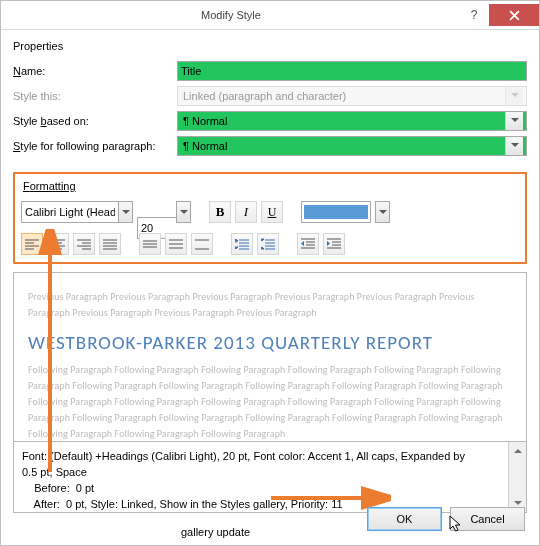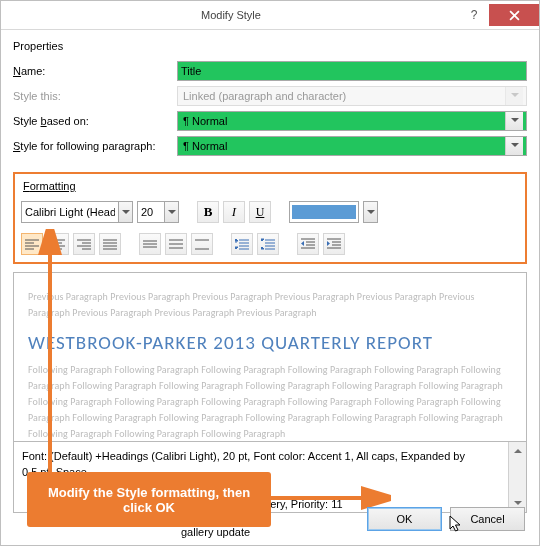--- a/index.html
+++ b/index.html
@@ -23,21 +23,21 @@
   .input { flex:1; }
   .select { flex:1; display:flex; align-items:center; justify-content:space-between; padding:0 3px 0 5px}
   .select.disabled { color:#888; background:#f7f7f7; border-color:#ddd;}
   .arrow { width:17px; height:18px; display:flex; align-items:center; justify-content:center; border-left:1px solid #ccc; background:linear-gradient(#f7f7f7,#e5e5e5); }
   .arrow.dis { border-left-color:#e8e8e8; background:#f2f2f2;}
   .formatting-frame { border:2px solid #ed7d31; border-radius:0; margin-top:14px; padding:6px 6px 6px 6px;}
   .format-label { text-decoration:underline; font-size:11px; color:#000; margin-top:-16px; display:inline-block; background:#fff; padding:0 2px}
   .toolbar-row { display:flex; align-items:center; margin-top:8px; gap:4px; height:24px;}
   .combo { display:flex; height:22px;}
   .combo input { border:1px solid #a6a6a6; border-right:0; height:22px; box-sizing:border-box; font-size:11px; font-family:inherit; padding:0 3px; width:97px;}
-  .combo.small input { width:27px; text-align:left;}
+  .combo.small input { width:39px; text-align:left;margin-top:16px;}
   .ddbtn { width:15px; height:22px; border:1px solid #a6a6a6; background:linear-gradient(#f7f7f7,#e5e5e5); display:flex; align-items:center; justify-content:center; box-sizing:border-box;}
   .toolbtn { width:22px; height:22px; border:1px solid #d6d6d6; background:linear-gradient(#fafafa,#ededed); display:flex; align-items:center; justify-content:center; box-sizing:border-box;}
   .toolbtn.active { border-color:#f4b56f; background:#ffe8c7; }
   .colorbtn { width:70px; height:22px; border:1px solid #a6a6a6; background:#fff; padding:2px; box-sizing:border-box; display:flex; align-items:center;}
   .swatch { flex:1; height:14px; background:#5b9bd5;}
   .sep { width:10px; }
   .preview { border:1px solid #b9b9b9; margin-top:8px; height:170px; overflow:hidden; padding:16px 14px 10px; font-family:Calibri,'Segoe UI',sans-serif; box-sizing:border-box;}
   .preview .gray { color:#bcbcbc; font-size:10px; line-height:16px; letter-spacing:0.1px;}
   .preview .mainhead { color:#4f81bd; font-size:19px; margin:10px 0 8px; letter-spacing:1px;}
   .desc { border:1px solid #b9b9b9; border-top:none; padding:6px 8px; font-size:11px; line-height:16px; height:58px; position:relative;}
@@ -303,21 +303,20 @@
       <div class="row" style="height:18px">
         <span class="checkbox" style="visibility:hidden"></span>
         <span style="margin-left:144px">gallery update</span>
       </div>
       <div class="row" style="height:18px">
         <span style="margin-left:163px">ments based on this template</span>
       </div>
     </div>
   </div>
 
-  <div class="note-box">Modify the Style formatting, then click OK</div>
 
   <svg class="arrow-svg" style="left:36px; top:228px; width:30px; height:246px;">
     <defs>
         <marker id="ah1" markerWidth="10" markerHeight="10" refX="5" refY="3" orient="auto">
           <path d="M0 0 L10 3 L0 6 Z" fill="#ec7c30"></path>
         </marker>
       </defs>
     <line x1="13" y1="243" x2="13" y2="6" stroke="#ec7c30" stroke-width="4" marker-end="url(#ah1)"></line>
   </svg>
 

